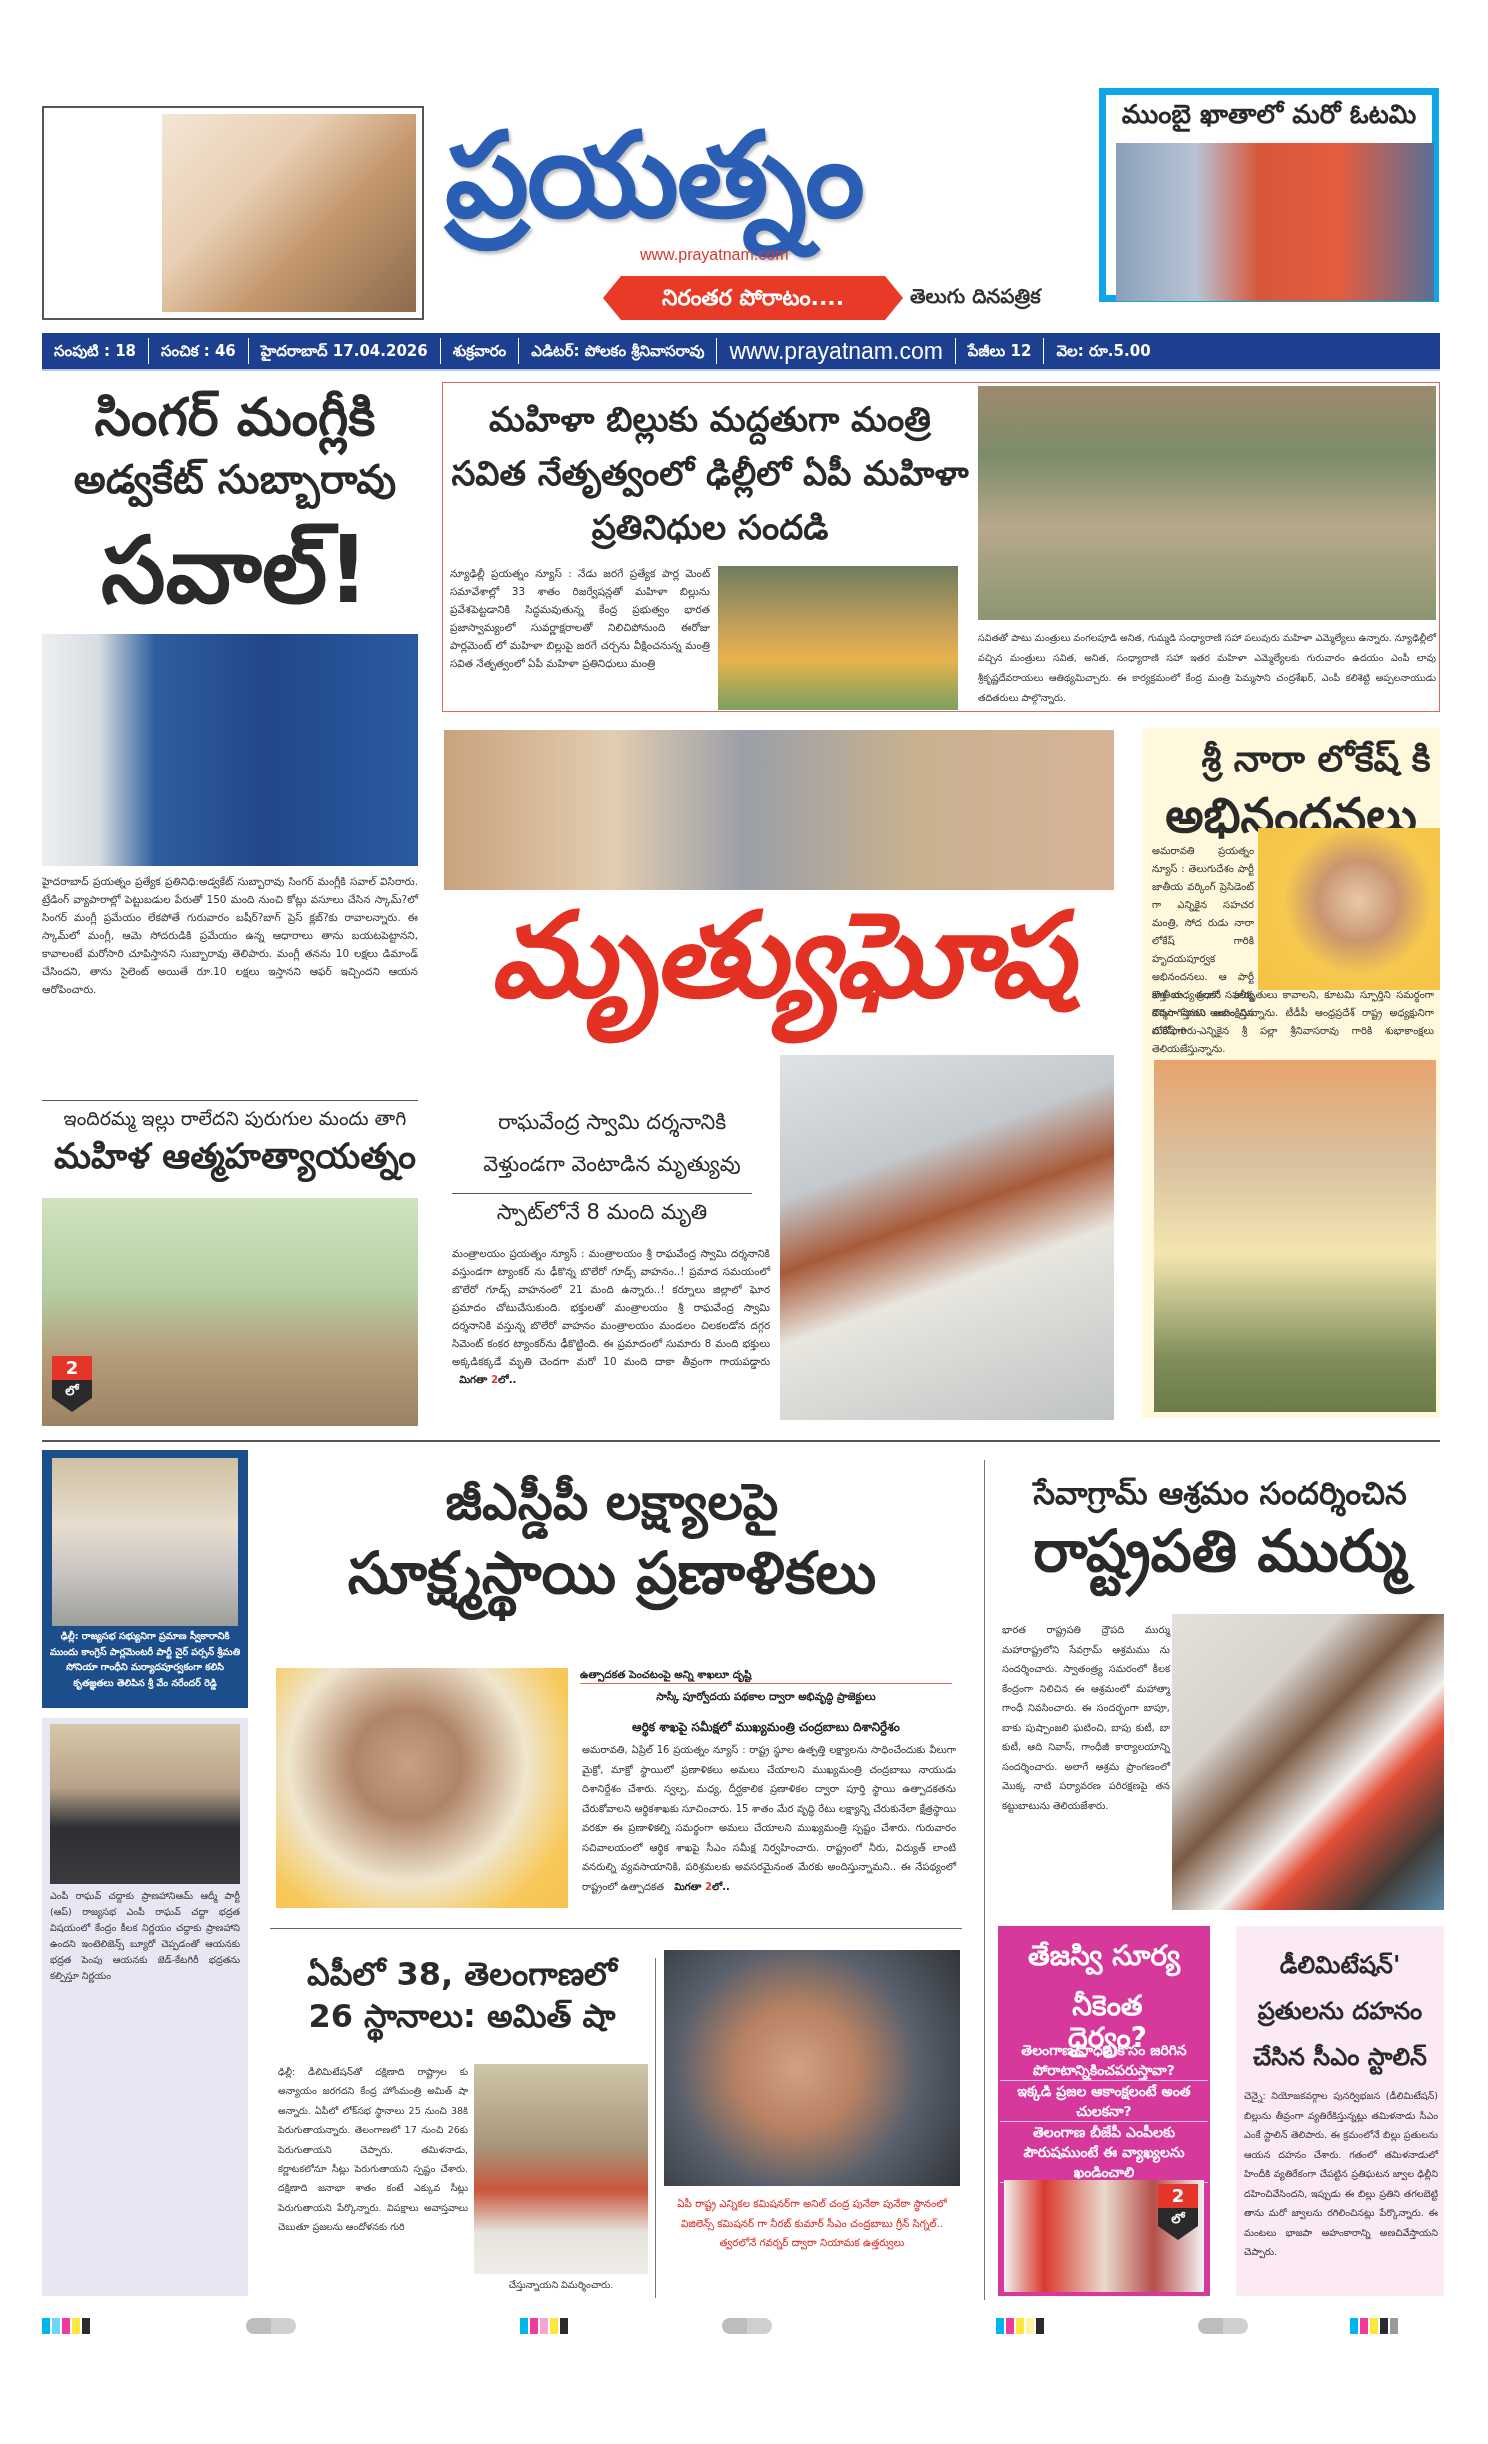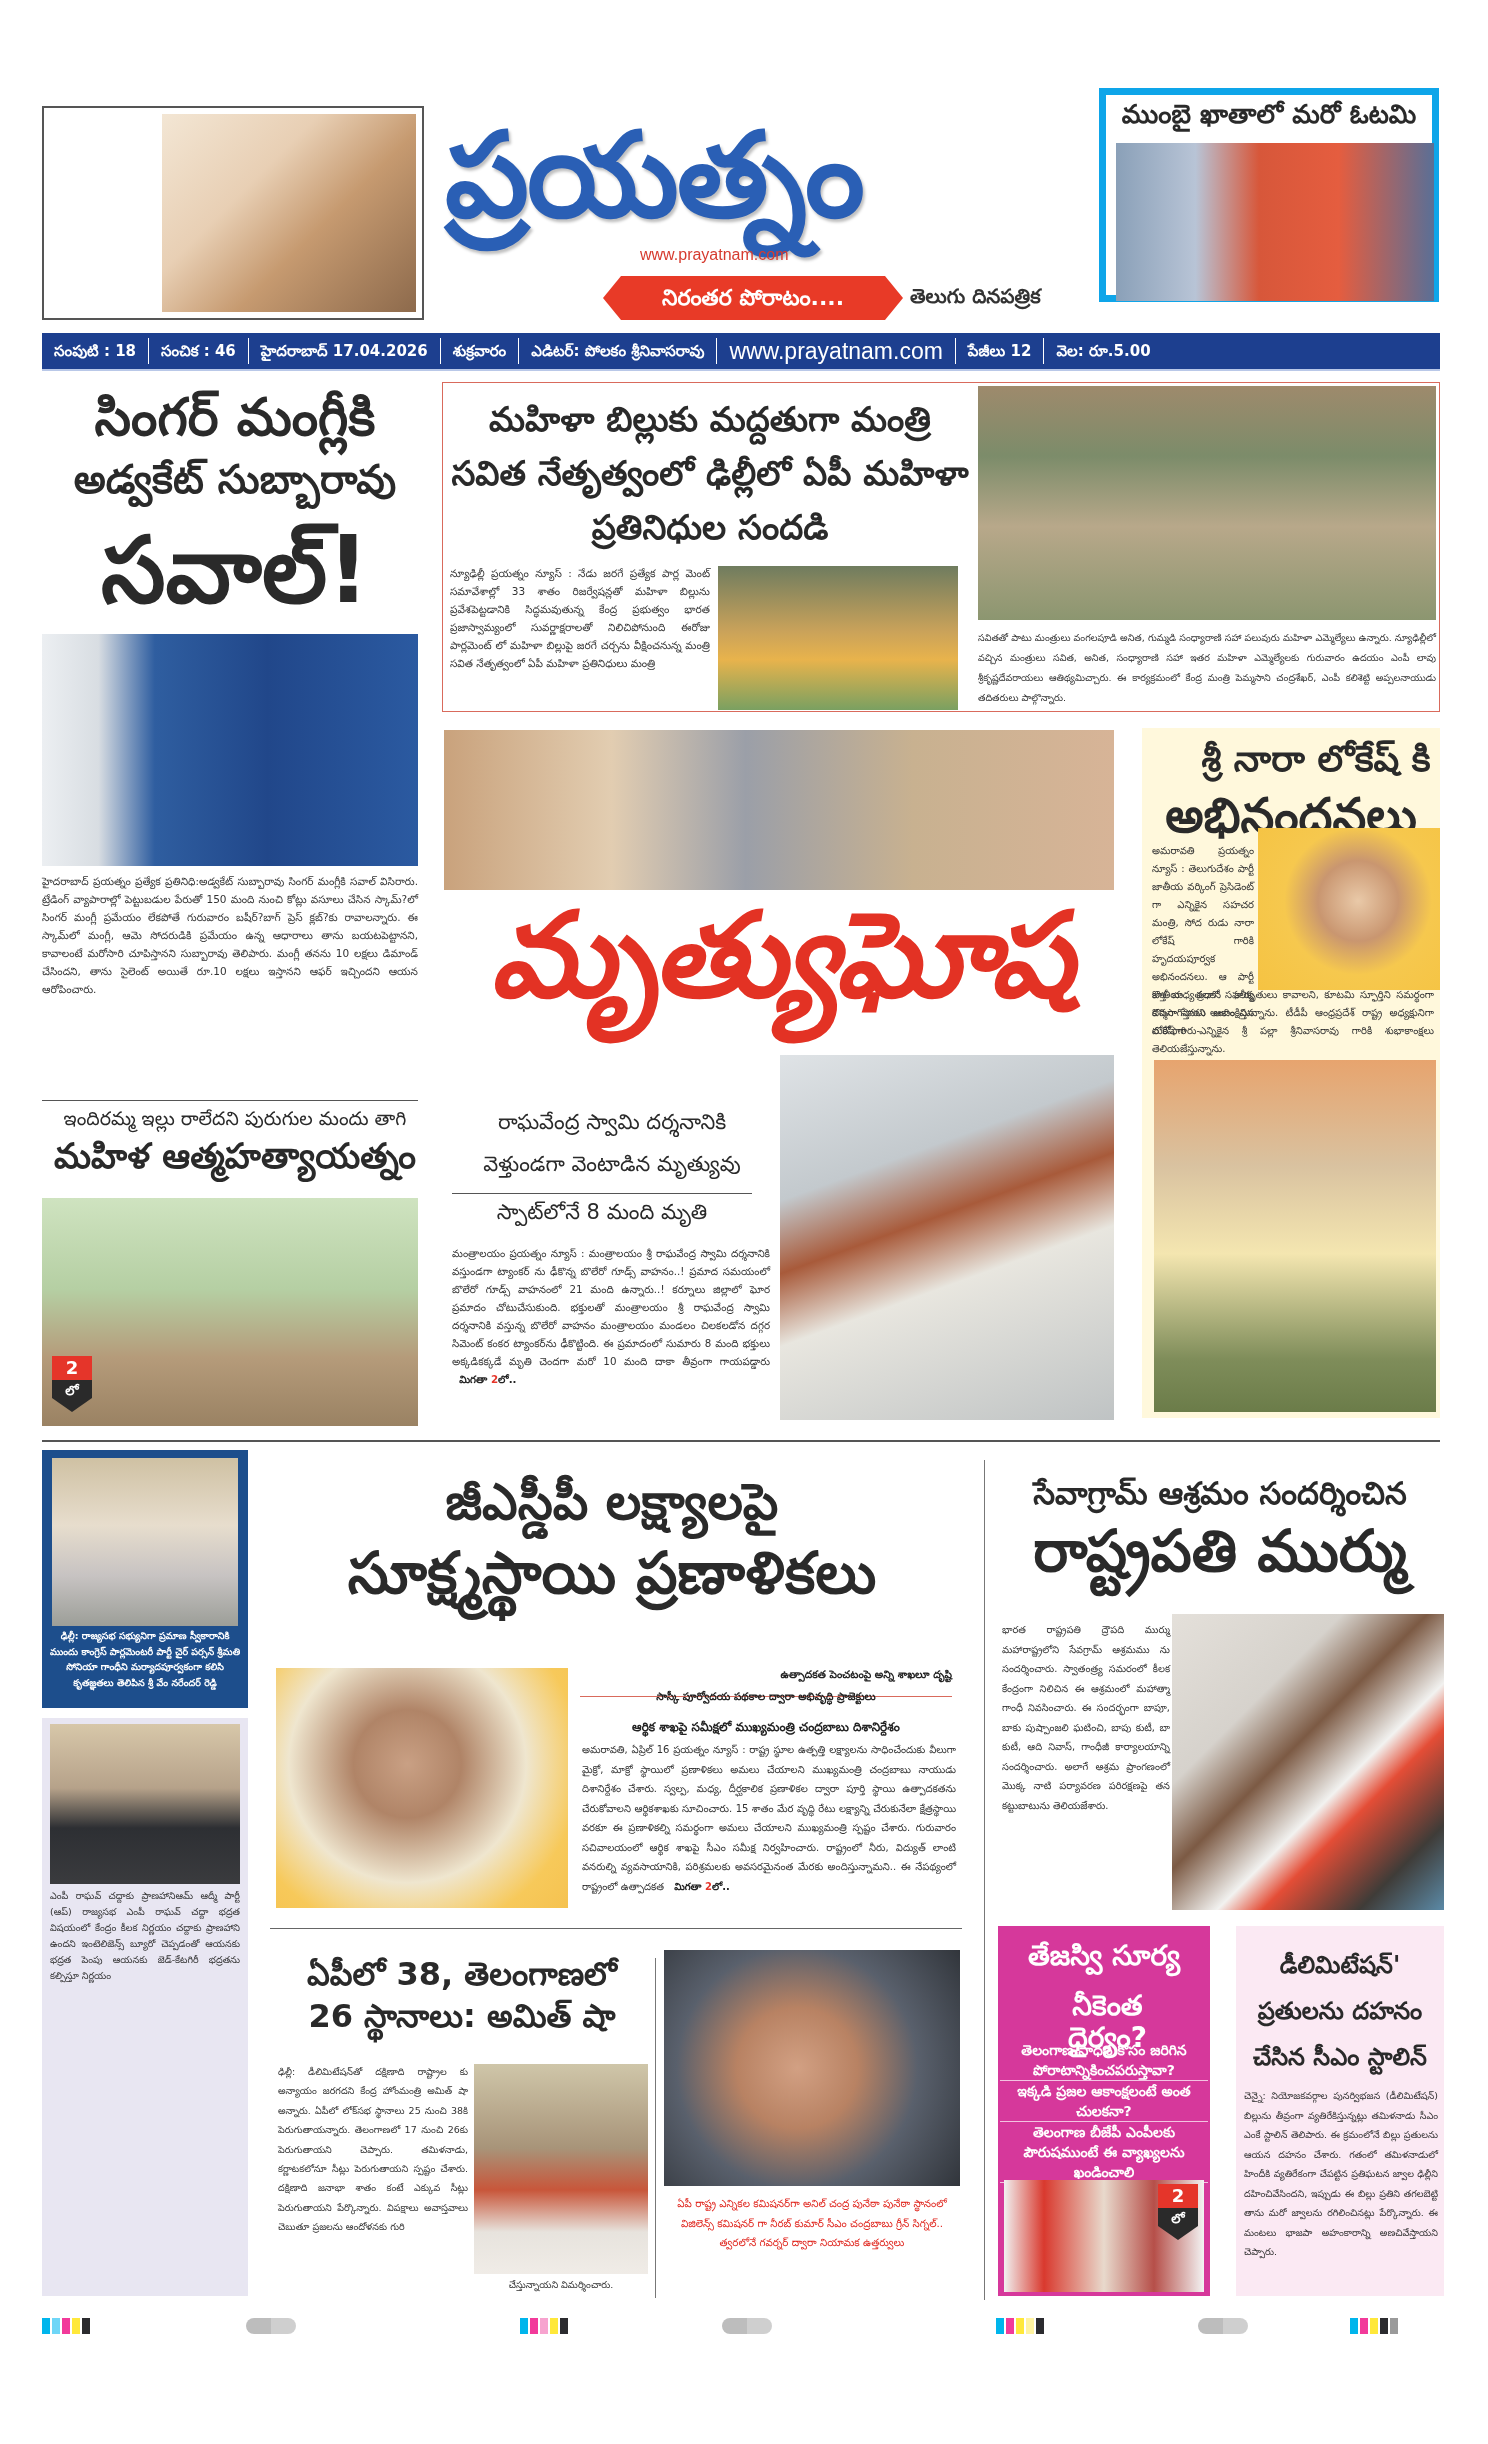--- a/index.html
+++ b/index.html
@@ -77,21 +77,21 @@
   #sonia-box { left: 42px; top: 1450px; width: 206px; height: 258px; background: #1d4e8c; }
   #sonia-photo { left: 52px; top: 1458px; width: 186px; height: 168px; background: linear-gradient(180deg,#cfc1a3 0%,#e7ddcd 40%,#c7c3c2 70%,#9c9e98 100%); }
   #sonia-cap { left: 46px; top: 1628px; width: 198px; font-size: 9.5px; line-height: 15.5px; color: #fff; text-align: center; font-weight: bold; }
   #raghav-box { left: 42px; top: 1718px; width: 206px; height: 578px; background: #e8e6f2; }
   #raghav-photo { left: 50px; top: 1724px; width: 190px; height: 160px; background: linear-gradient(180deg,#d7c7a9 0%,#b6a28a 40%,#2d2f33 65%,#3a3b3e 100%); }
   #raghav-text { left: 50px; top: 1888px; width: 190px; font-size: 9.5px; line-height: 16px; }
 
   #gst-hl1 { left: 262px; top: 1474px; width: 700px; font-size: 50px; }
   #gst-hl2 { left: 262px; top: 1540px; width: 700px; font-size: 58px; }
   #cbn-photo { left: 276px; top: 1668px; width: 292px; height: 240px; background: radial-gradient(circle at 45% 40%,#c9a084 0%,#b08467 25%,#efe6cf 55%,#f7c95a 80%,#f5c250 100%); }
-  #gst-sub1 { left: 580px; top: 1668px; width: 372px; font-size: 10.5px; text-align: right; font-weight: bold; border-bottom: 1px solid #d96a5c; padding-bottom: 13px; }
+  #gst-sub1 { left: 580px; top: 1668px; width: 372px; font-size: 10.5px; text-align: left; font-weight: bold; border-bottom: 1px solid #d96a5c; padding-bottom: 0; }
   #gst-sub2 { left: 580px; top: 1690px; width: 372px; font-size: 10.5px; text-align: center; font-weight: bold; }
   #gst-sub3 { left: 580px; top: 1720px; width: 372px; font-size: 12px; text-align: center; font-weight: bold; }
   #gst-text { left: 582px; top: 1740px; width: 374px; font-size: 10px; line-height: 19.5px; }
 
   #rule-amit { left: 270px; top: 1928px; width: 692px; height: 1px; background: #666; }
   #vrule-amit { left: 655px; top: 1958px; height: 340px; background: #777; }
   #amit-hl1 { left: 272px; top: 1956px; width: 380px; font-size: 32px; }
   #amit-hl2 { left: 272px; top: 1998px; width: 380px; font-size: 32px; }
   #amit-text { left: 278px; top: 2062px; width: 190px; font-size: 9.5px; line-height: 19.4px; }
   #amit-photo { left: 474px; top: 2064px; width: 174px; height: 210px; background: linear-gradient(180deg,#cfc6a9 0%,#a89479 40%,#c8563a 60%,#e7e3dd 80%,#f0ece7 100%); }

